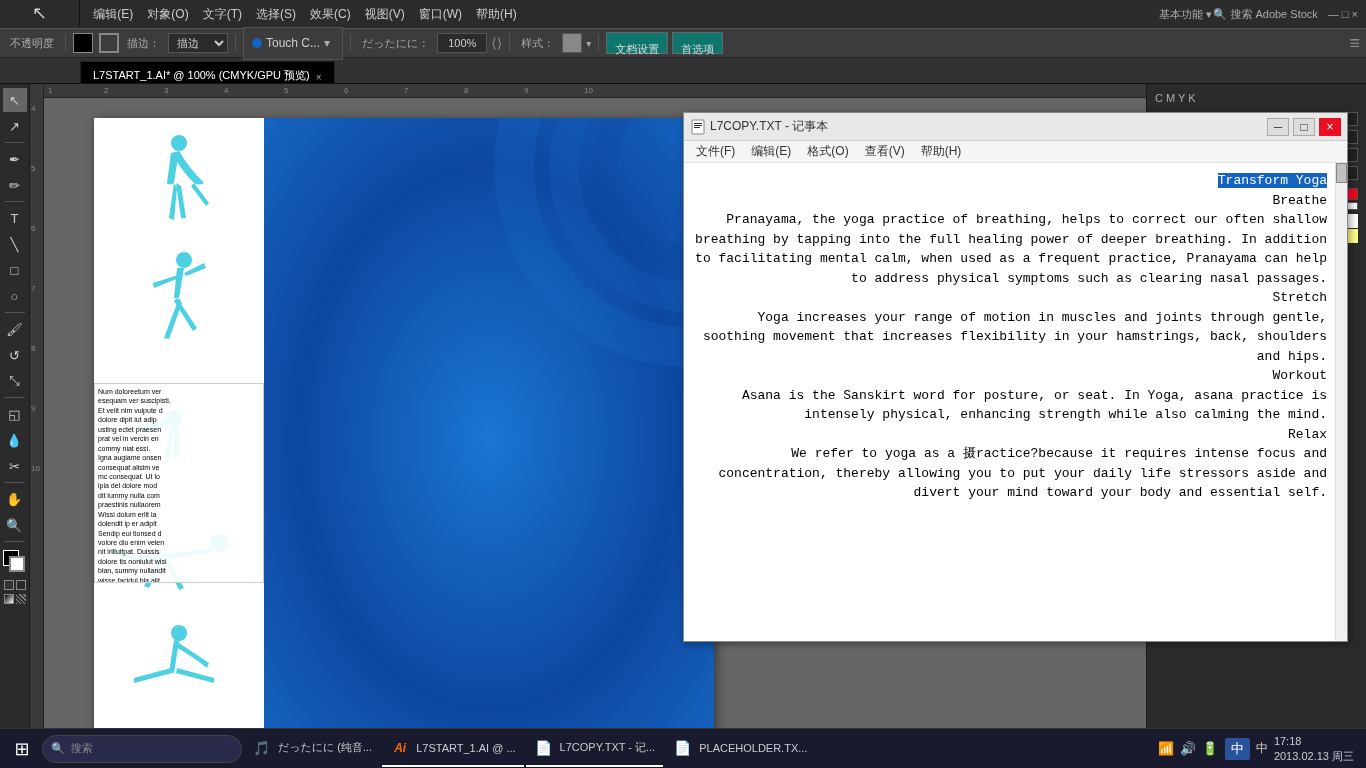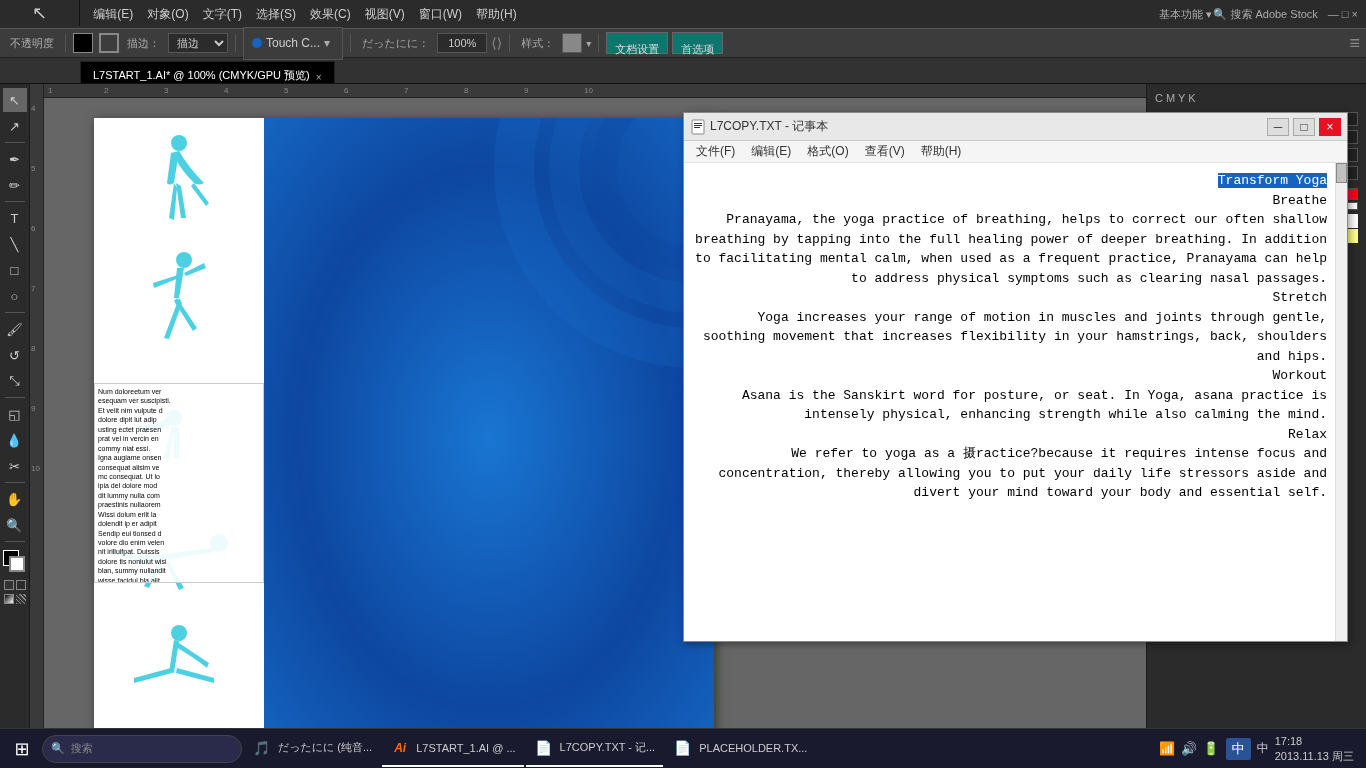--- a/index.html
+++ b/index.html
@@ -861,16 +861,16 @@
     <span style="font-size:13px">📶</span>
     <span style="font-size:13px">🔊</span>
     <span style="font-size:13px">🔋</span>
 
     <div class="taskbar-ime">中</div>
 
     <span style="color:#ccc;font-size:12px">中</span>
 
     <div class="taskbar-clock">
       <div>17:18</div>
-      <div>2013.11.13 周三</div>
+      <div>2013.02.13 周三</div>
     </div>
   </div>
 </div>
 
 </body></html>

